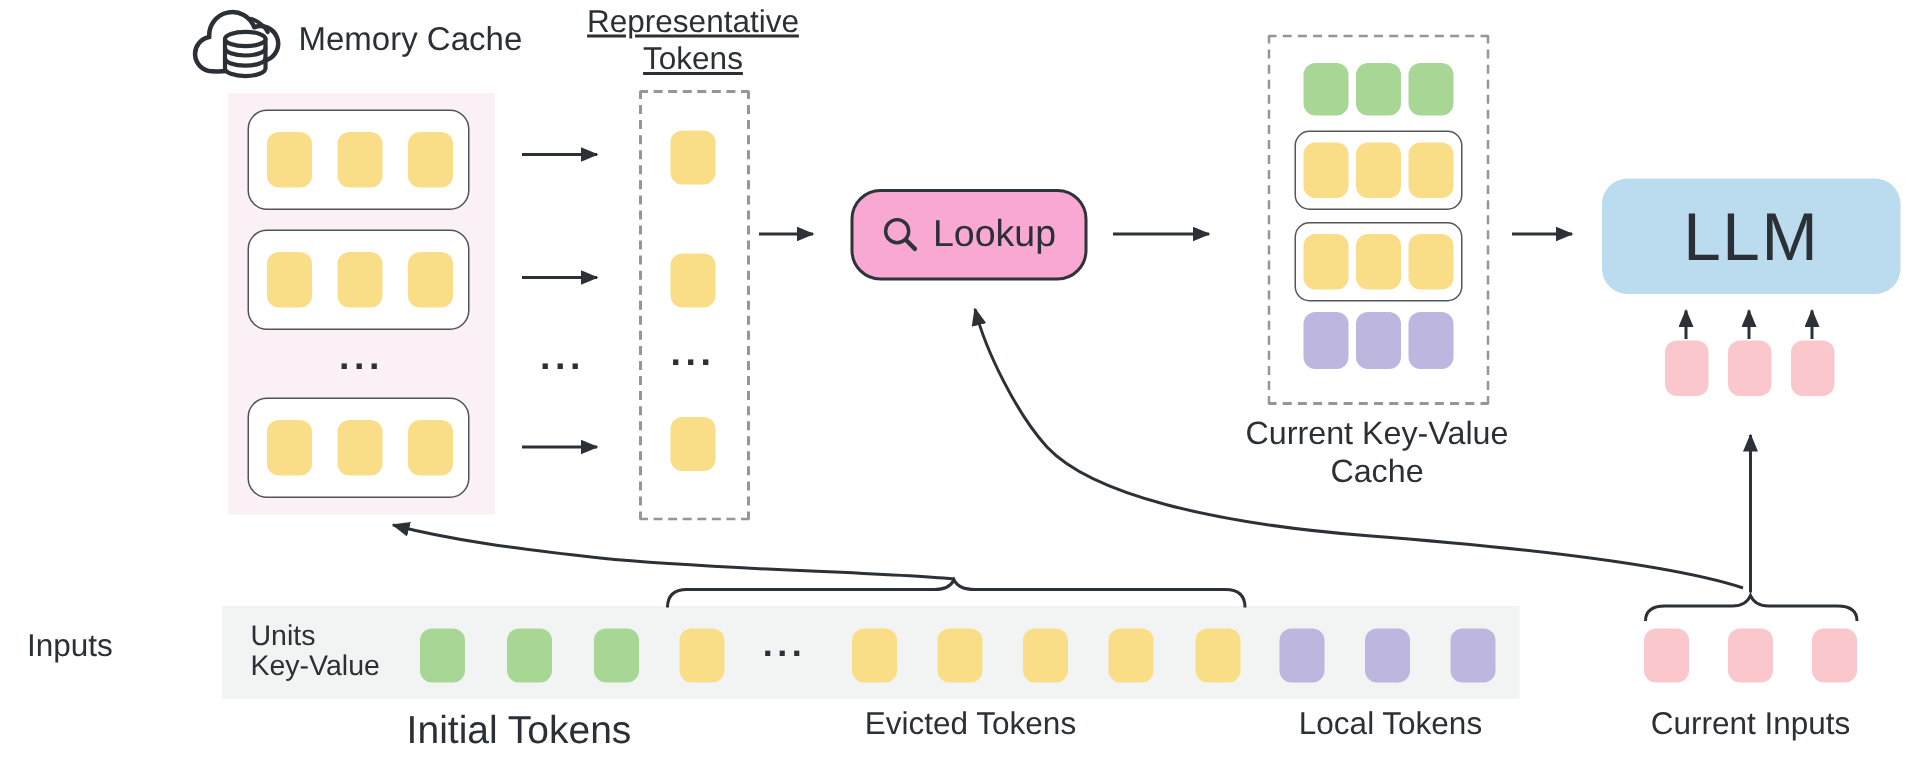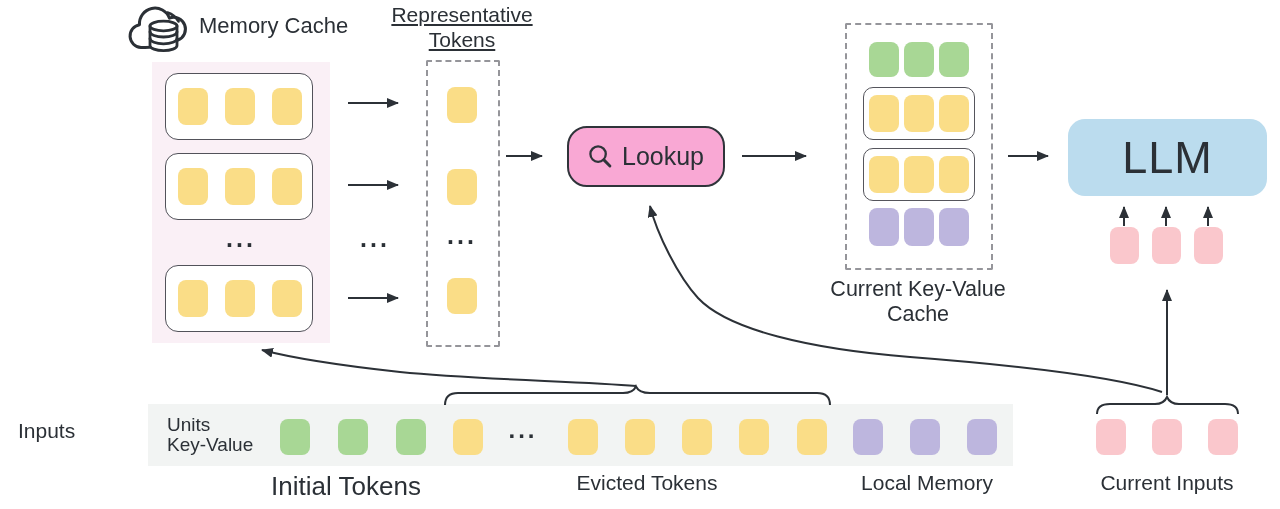--- a/index.html
+++ b/index.html
@@ -141,21 +141,21 @@
     <div class="tk p" style="left:762px;"></div>
     <div class="tk p" style="left:819px;"></div>
   </div>
 
   <div class="tk k" style="left:1096px;top:419px;height:36px;"></div>
   <div class="tk k" style="left:1152px;top:419px;height:36px;"></div>
   <div class="tk k" style="left:1208px;top:419px;height:36px;"></div>
 
   <div class="lbl center" style="left:266px;top:471px;width:160px;font-size:26px;">Initial Tokens</div>
   <div class="lbl center" style="left:565px;top:471px;width:164px;font-size:21px;">Evicted Tokens</div>
-  <div class="lbl center" style="left:845px;top:471px;width:164px;font-size:21px;">Local Memory</div>
+  <div class="lbl center" style="left:845px;top:471px;width:164px;font-size:21px;">Local Tokens</div>
   <div class="lbl center" style="left:1085px;top:471px;width:164px;font-size:21px;">Current Inputs</div>
 
   <svg class="overlay" width="1280" height="509" viewBox="0 0 1280 509">
     <defs>
       <marker id="ah" markerUnits="userSpaceOnUse" markerWidth="12" markerHeight="10" refX="11" refY="5" orient="auto">
         <path d="M0 0 L12 5 L0 10 Z" fill="#2C3137"></path>
       </marker>
     </defs>
 
     <g stroke="#2B3036" fill="#ffffff" stroke-linecap="round" stroke-linejoin="round">

